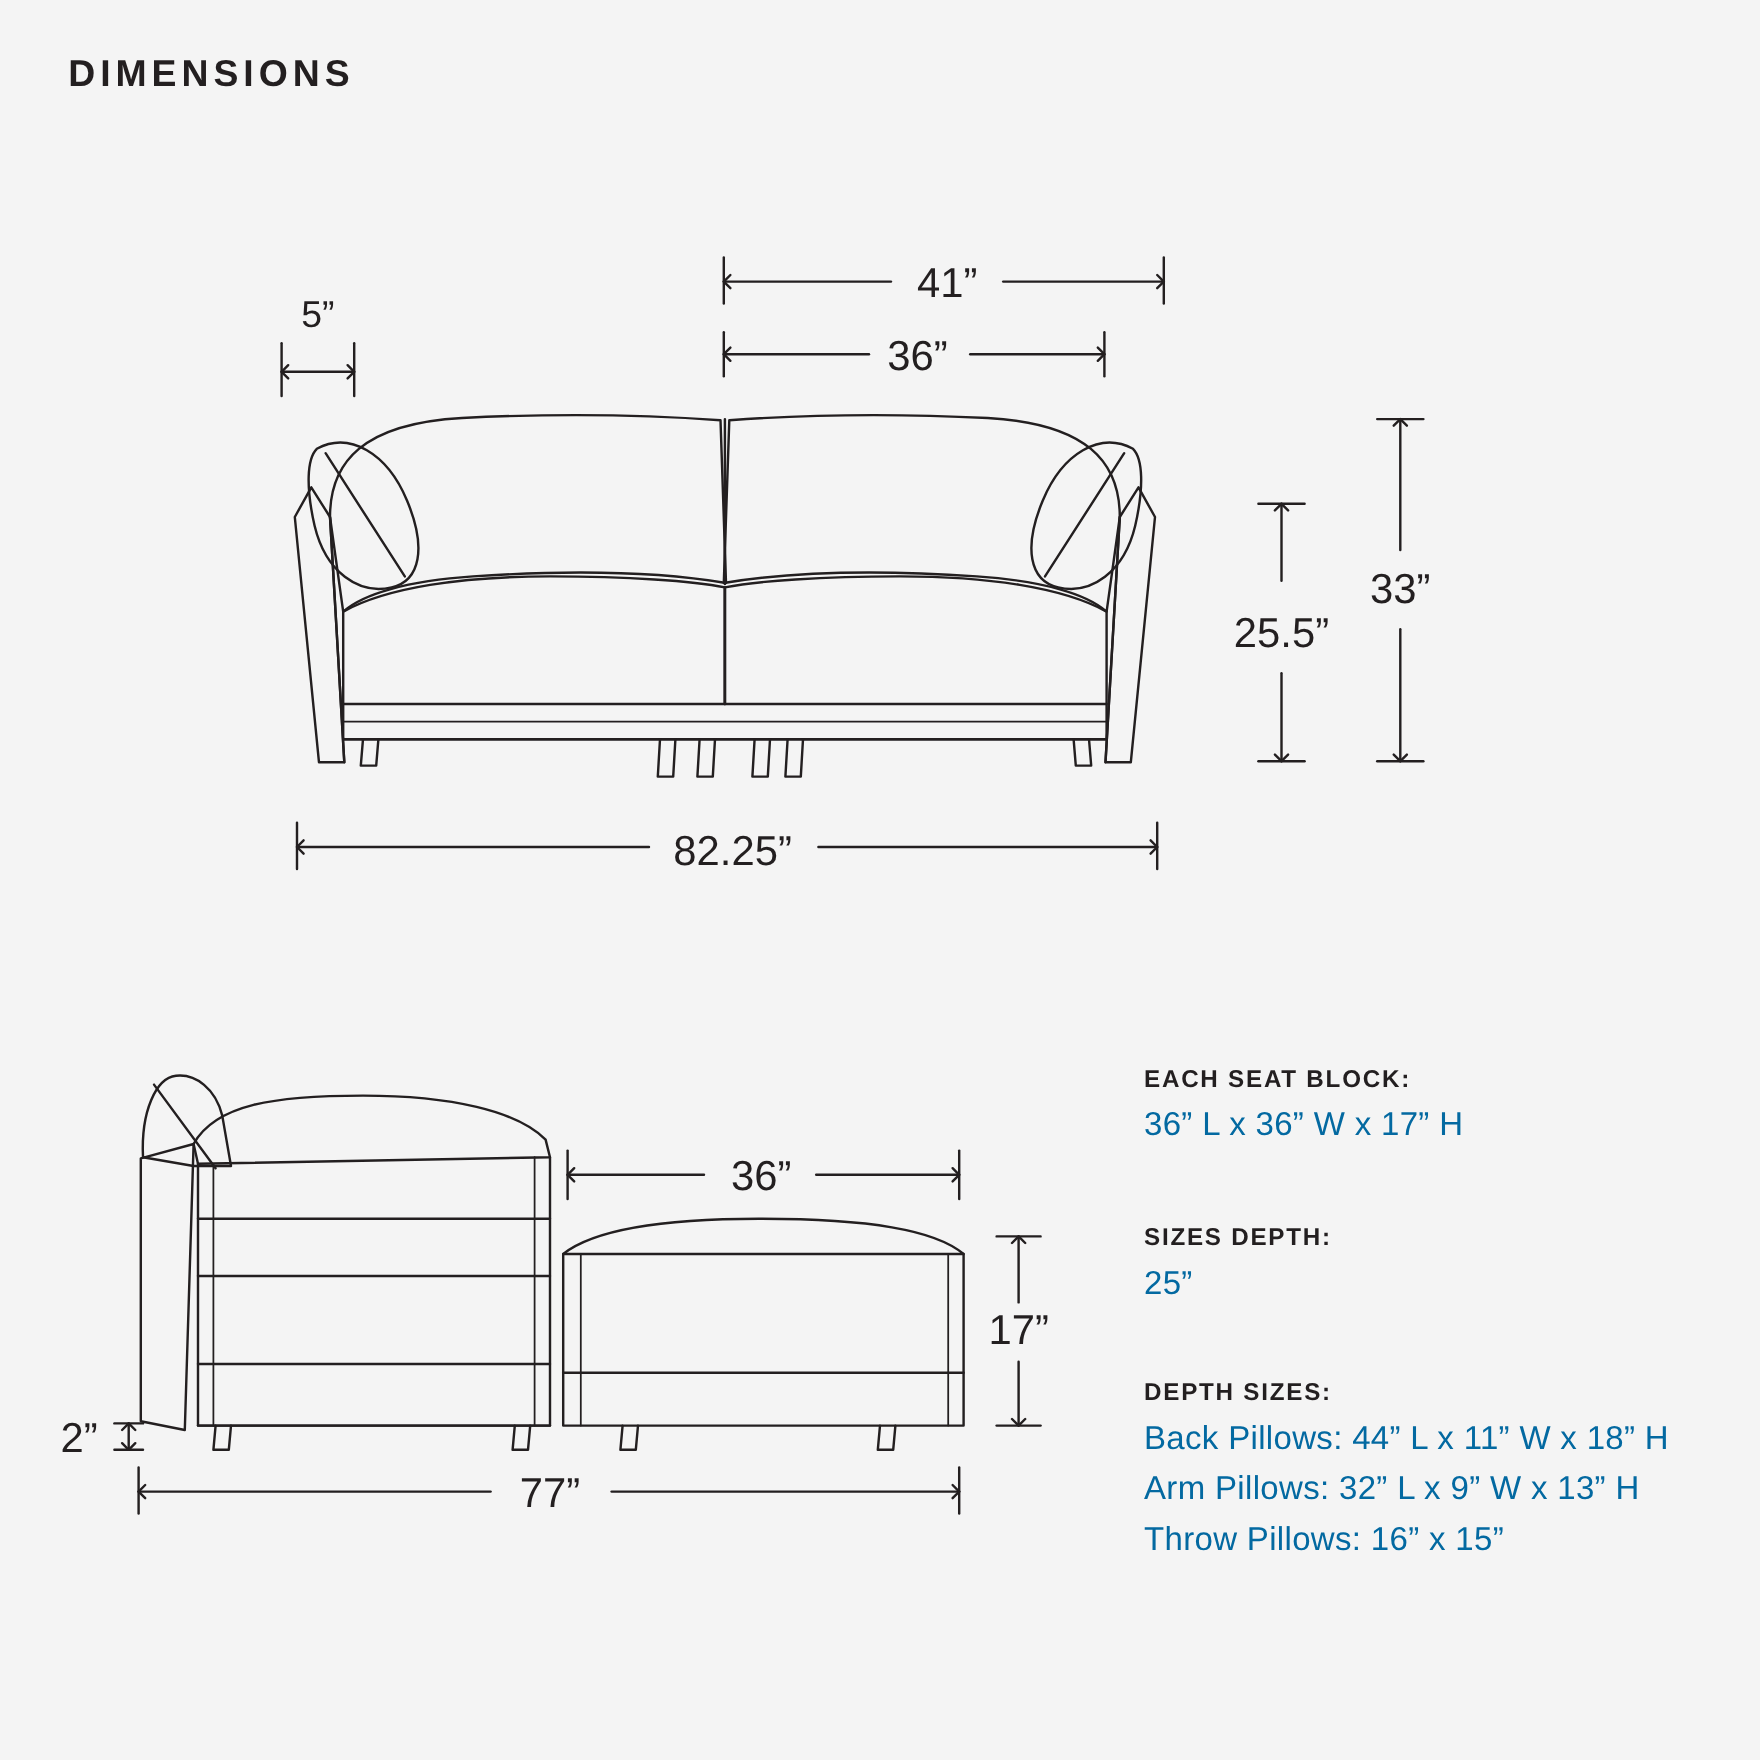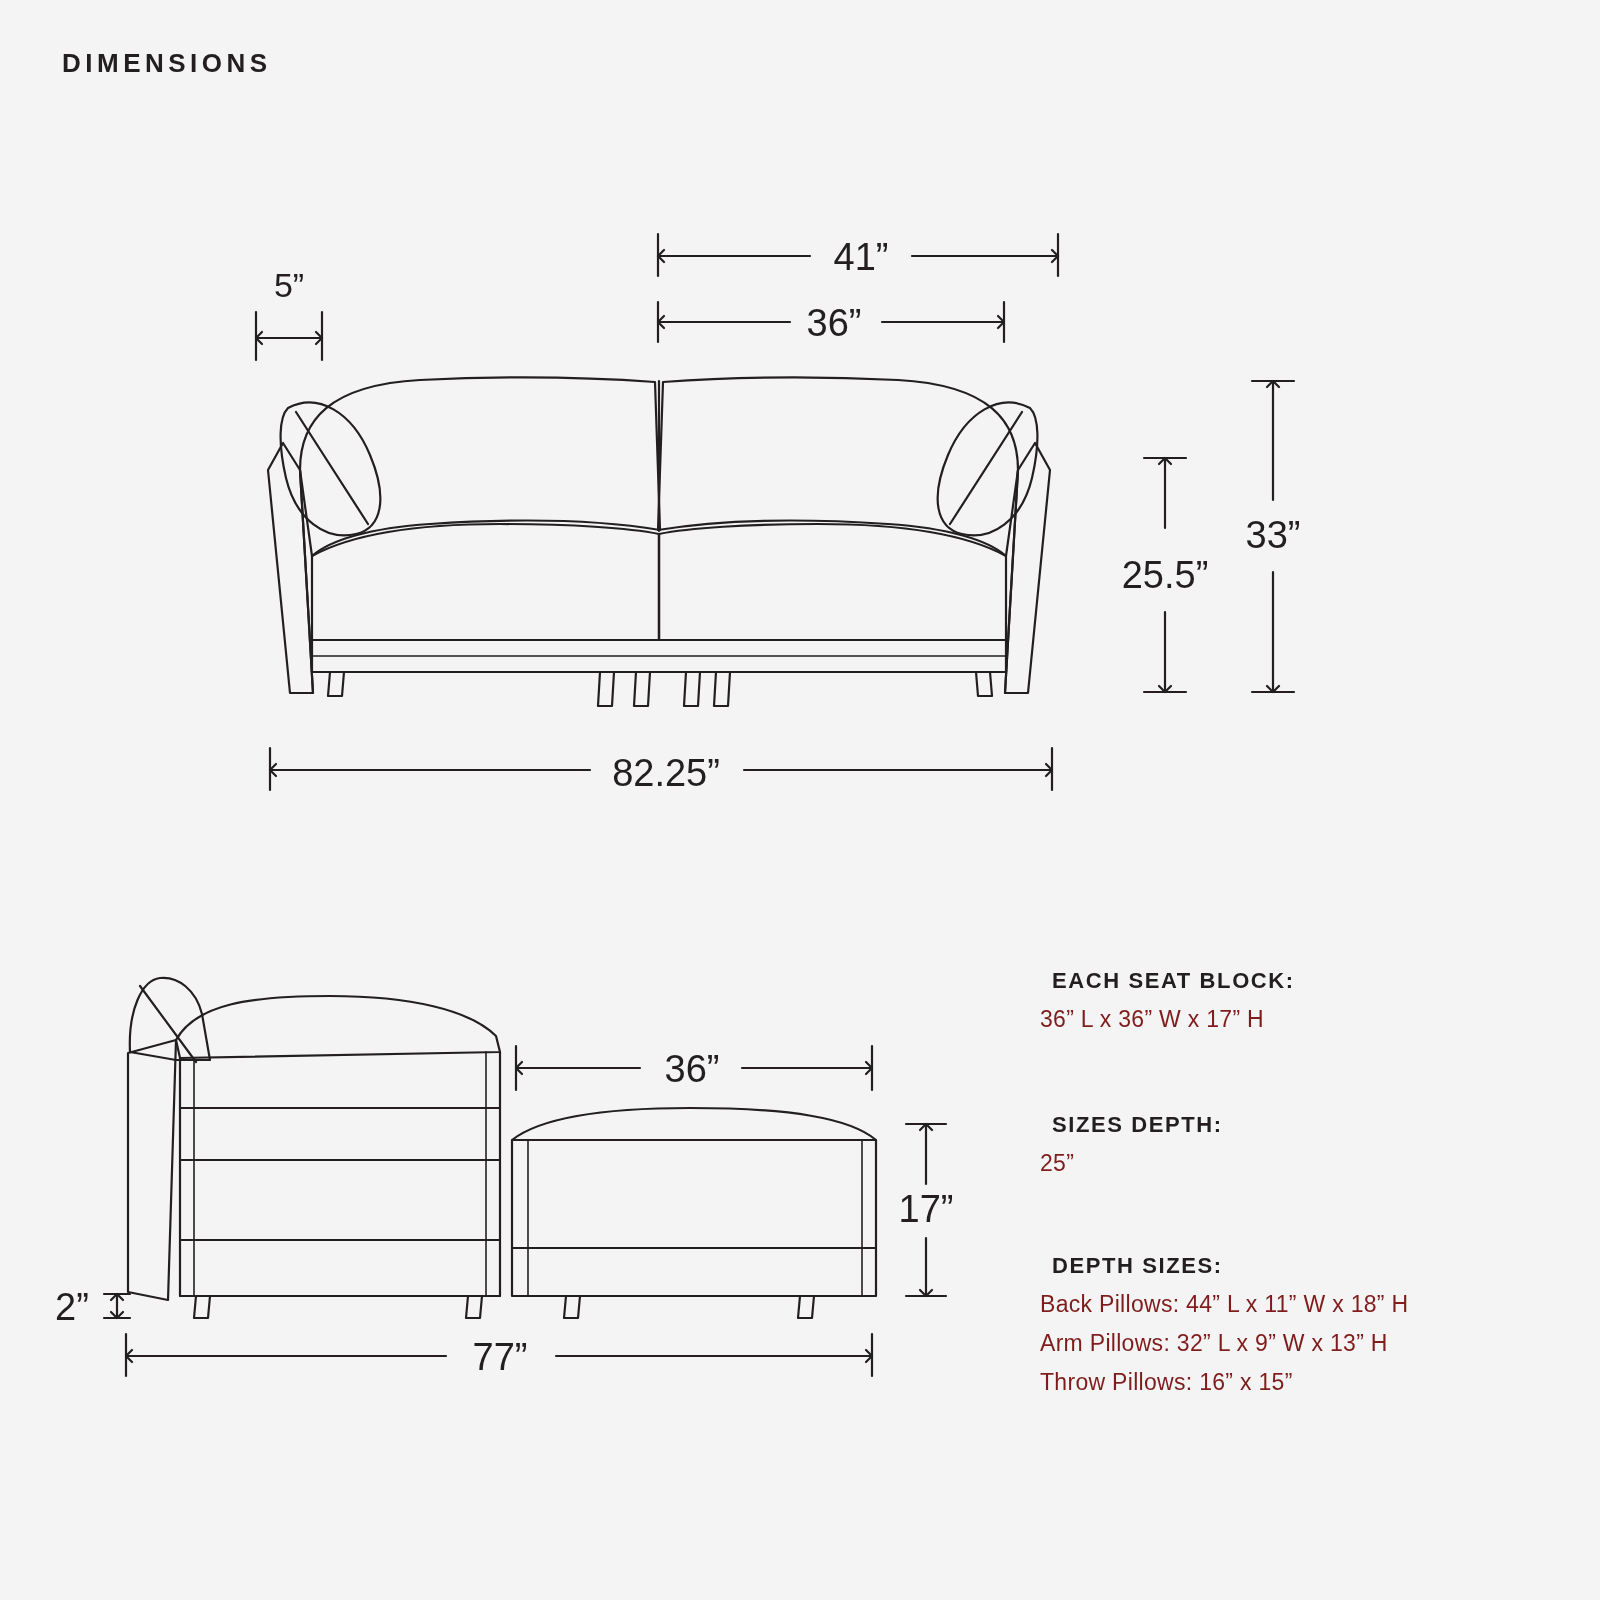--- a/index.html
+++ b/index.html
@@ -12,47 +12,47 @@
     height: 1600px;
     position: relative;
     font-family: "Liberation Sans", sans-serif;
     color: #231f20;
     overflow: hidden;
   }
   .page-title {
     position: absolute;
     left: 62px;
     top: 48px;
-    font-size: 26px;
+    font-size: 34px;
     font-weight: bold;
     letter-spacing: 4.5px;
     color: #231f20;
   }
   svg.diagram {
     position: absolute;
     left: 0;
     top: 0;
     width: 1600px;
     height: 1600px;
   }
   .spec-block {
     position: absolute;
     left: 1040px;
   }
   .spec-head {
     font-size: 22px;
     font-weight: bold;
     letter-spacing: 1.6px;
-    margin: 0 0 12px 12px;
+    margin: 0 0 12px 0;
   }
   .spec-line {
-    font-size: 23px;
+    font-size: 30px;
     letter-spacing: 0.3px;
     margin: 0 0 12px 0;
-    color: #7f1d1d;
+    color: #0369a1;
   }
   #spec-seat-block { top: 968px; }
   #spec-seat-depth { top: 1112px; }
   #spec-pillows   { top: 1253px; }
 </style>
 </head>
 <body>
 
 <div class="page-title">DIMENSIONS</div>
 

